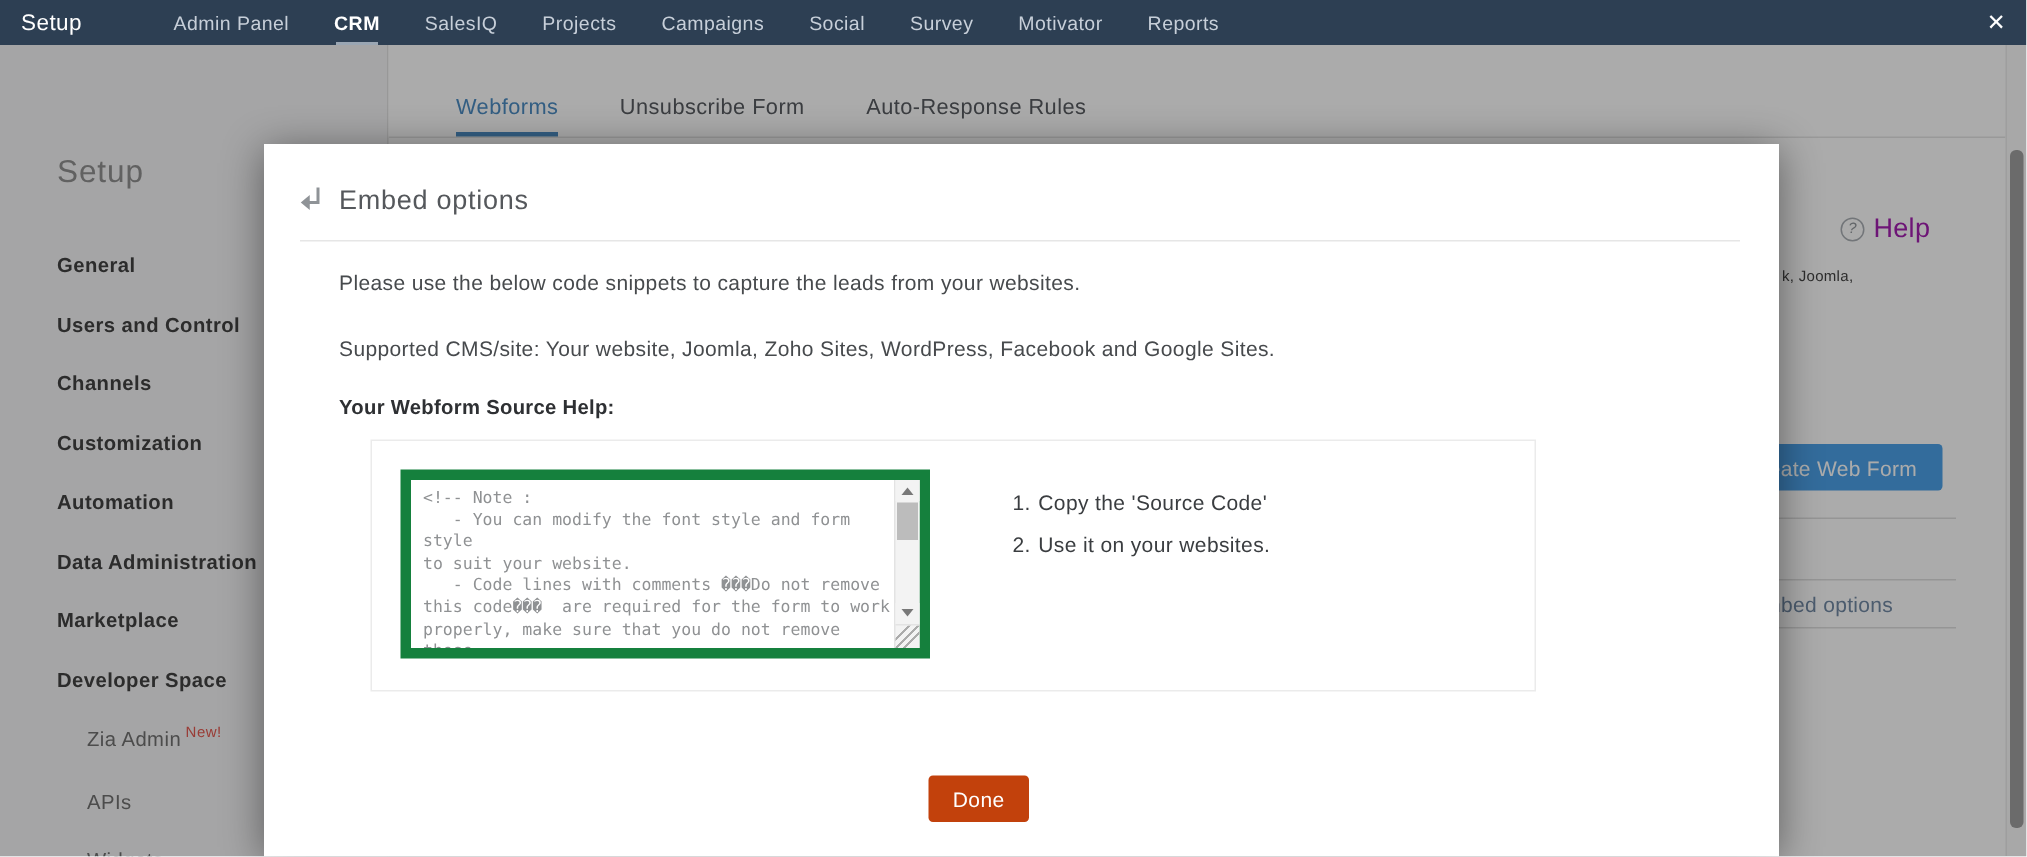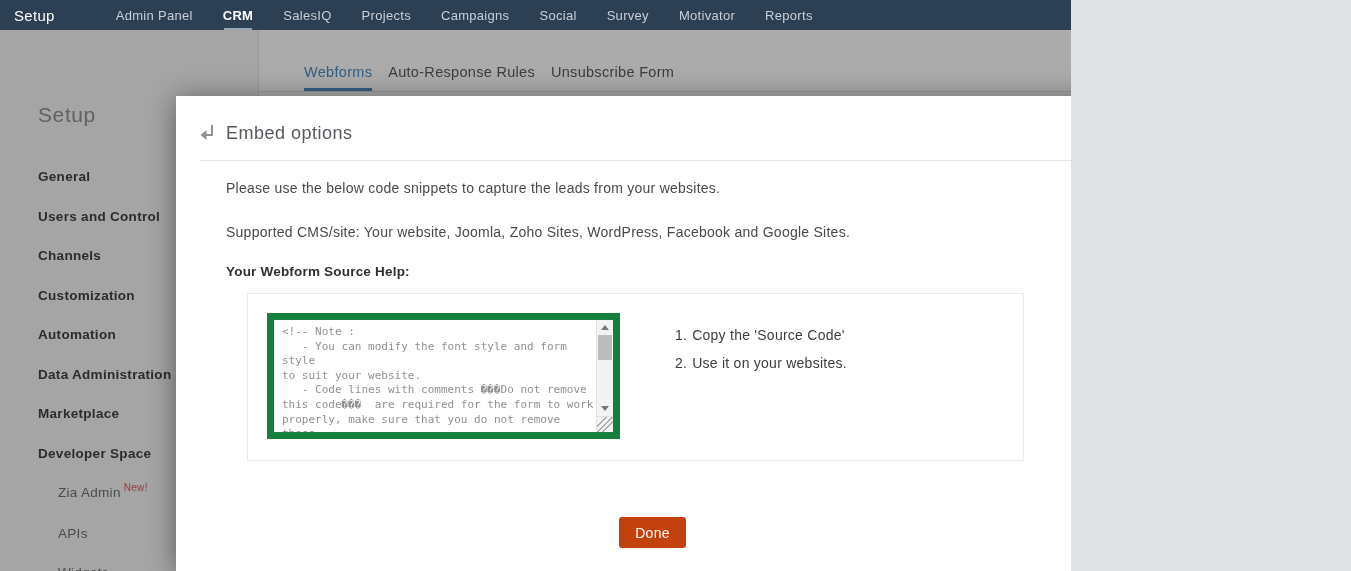--- a/index.html
+++ b/index.html
@@ -1,17 +1,17 @@
 <!DOCTYPE html>
 <html><head>
 <meta charset="utf-8">
 <style>
   html,body{margin:0;padding:0;background:#dfe1e3;}
   *{box-sizing:border-box;font-family:"Liberation Sans", sans-serif;}
-  .screen{position:relative;width:1071px;height:571px;background:#fff;overflow:hidden;}
+  .screen{position:relative;width:1351px;height:571px;background:#fff;overflow:hidden;}
 
   
   .topnav{position:absolute;left:0;top:0;width:1351px;height:30px;background:#2d3f53;
           display:flex;align-items:center;z-index:40;}
   .brand{color:#fff;font-size:15px;margin-left:14px;letter-spacing:.3px;}
   .navitems{display:flex;align-items:center;gap:30px;margin-left:61px;}
   .navitem{color:#c7cfd9;font-size:13px;letter-spacing:.3px;cursor:pointer;}
   .navitem.active{color:#fff;font-weight:bold;position:relative;}
   .navitem.active::after{content:"";position:absolute;left:1px;right:1px;bottom:-7px;height:2px;background:#9aa6b3;}
   .nav-close{margin-left:auto;margin-right:10px;color:#fff;font-size:15px;line-height:15px;cursor:pointer;padding:2px 4px;}
@@ -25,21 +25,21 @@
   .sb-list li.main{font-size:13.5px;font-weight:bold;color:#3f3f3f;letter-spacing:.3px;}
   .sb-list li.sub{font-size:13.5px;color:#6f6f6f;margin-left:20px;letter-spacing:.3px;}
   .sb-list li.zia{margin-top:9px;}
   .sb-list li.apis{margin-top:1px;}
   .sb-list li.widgets{margin-top:5px;}
   .badge-new{font-size:10px;color:#e4574e;position:relative;top:-6px;left:3px;}
 
   
   .tabsbar{position:absolute;left:259px;top:30px;width:1078px;height:62px;background:#fff;
            border-bottom:1px solid #e4e4e4;z-index:1;}
-  .tabs{position:absolute;left:45px;bottom:0;display:flex;gap:16px;}
+  .tabs{position:absolute;left:45px;bottom:0;display:flex;gap:41px;}
   .tab{font-size:14.5px;color:#55595e;letter-spacing:.3px;padding-bottom:11px;cursor:pointer;}
   .tab.active{color:#4a8bc2;border-bottom:3px solid #4a8bc2;padding-bottom:8px;}
 
   
   .bg-help{position:absolute;left:1227px;top:142px;display:flex;align-items:center;gap:6px;z-index:1;cursor:pointer;}
   .help-icon{width:16px;height:16px;border-radius:50%;border:1px solid #a9aeb3;color:#91969b;
              font-size:10px;display:flex;align-items:center;justify-content:center;}
   .help-label{font-size:18px;color:#a21caf;letter-spacing:.2px;text-align:right;}
   .bg-partial{position:absolute;left:1188px;top:179px;font-size:10px;color:#404040;letter-spacing:.2px;z-index:1;}
   .bg-create-btn{position:absolute;left:1147px;top:296px;width:148px;height:31px;background:#4aa0e8;
@@ -125,22 +125,22 @@
         <span>Zia Admin</span><span class="badge-new">New!</span>
       </li>
       <li class="sub apis">APIs</li>
       <li class="sub widgets">Widgets</li>
     </ul>
   </aside>
 
   <div class="tabsbar">
     <div class="tabs">
       <span class="tab active">Webforms</span>
+      <span class="tab">Unsubscribe Form</span>
       <span class="tab">Auto-Response Rules</span>
-      <span class="tab">Unsubscribe Form</span>
     </div>
   </div>
 
   <div class="bg-help">
     <span class="help-icon">
         <i>?</i>
       </span>
     <span class="help-label">Help</span>
   </div>
   <div class="bg-partial">k, Joomla,</div>

